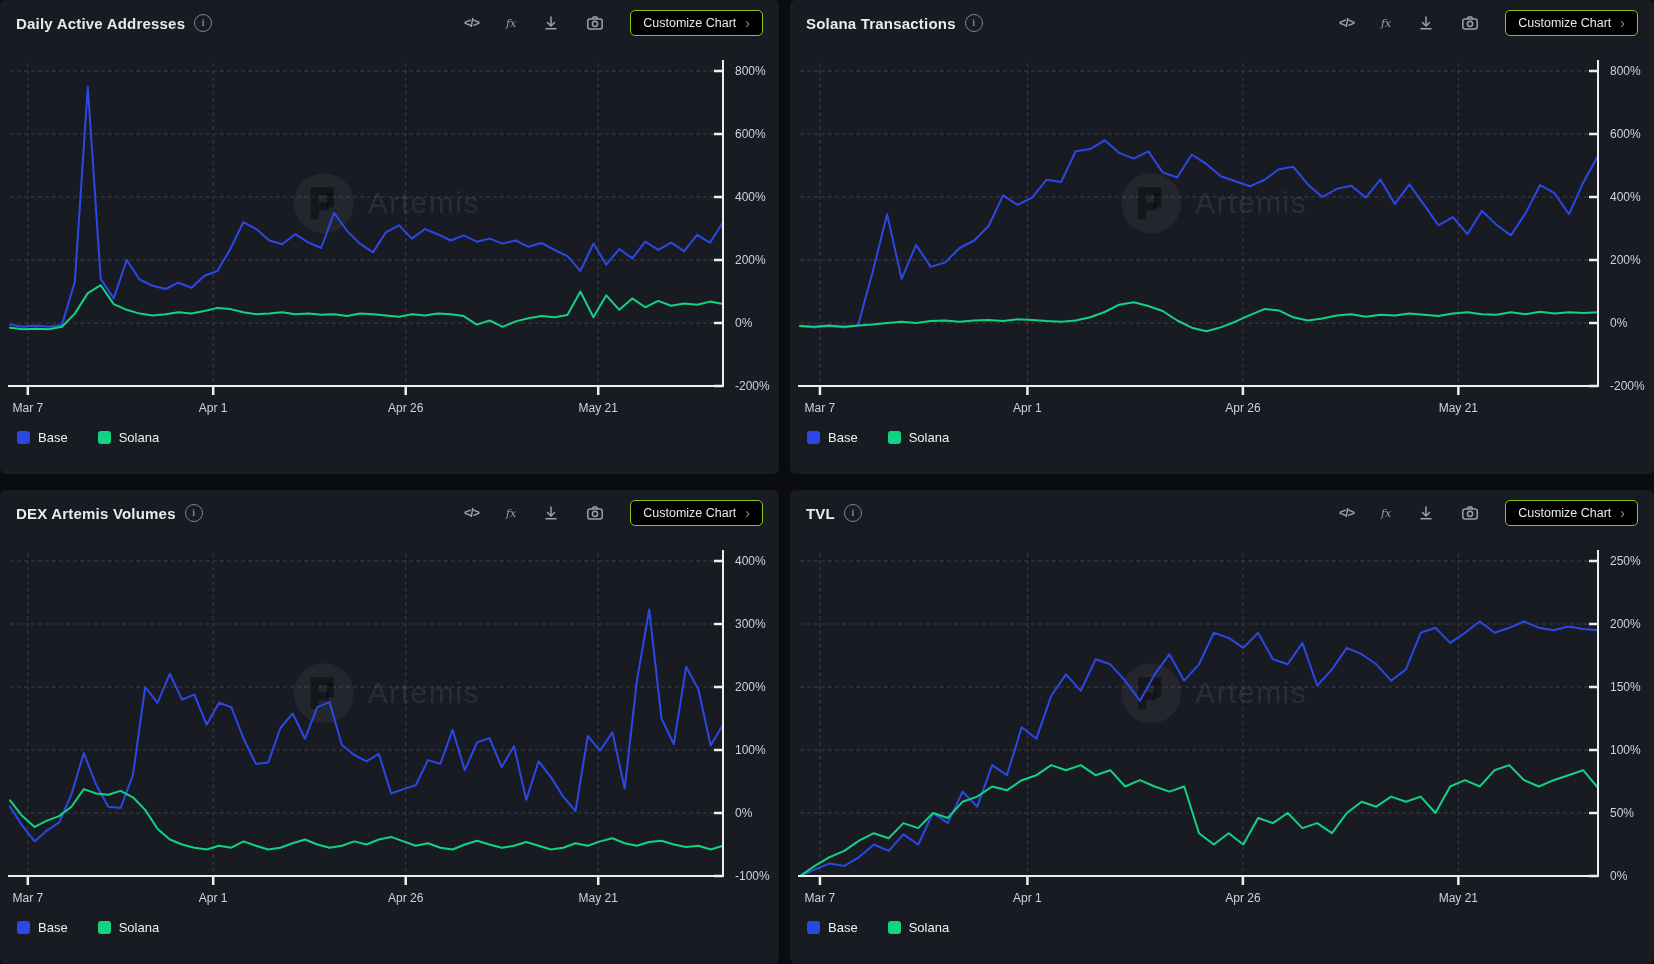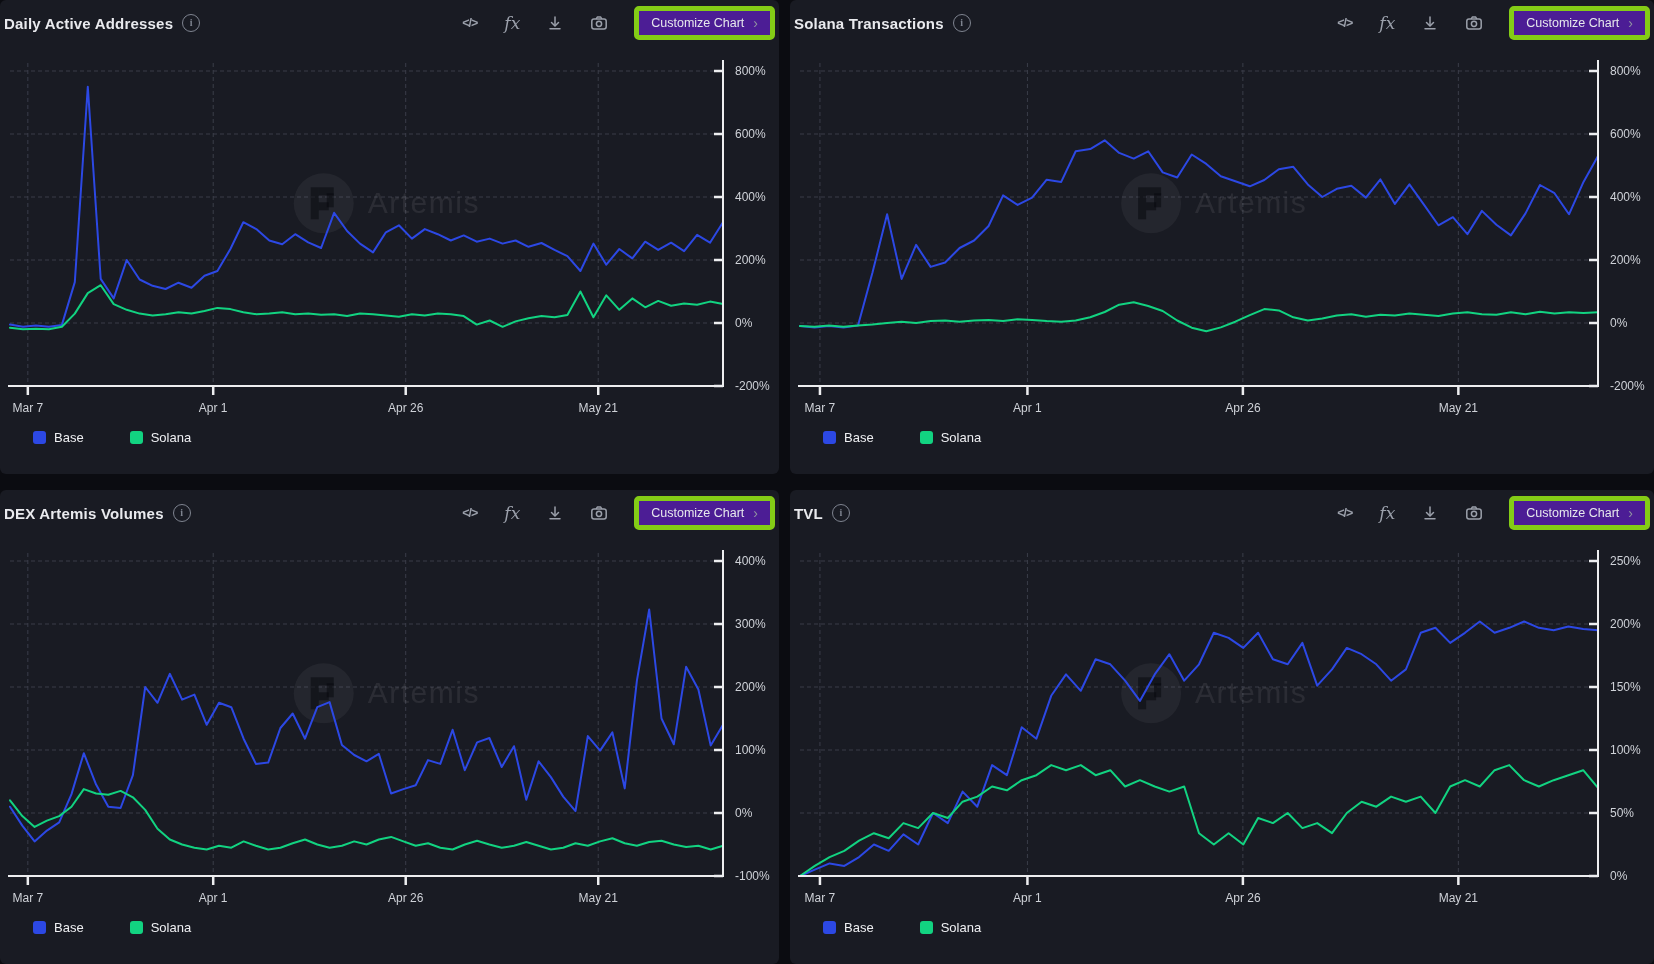--- a/index.html
+++ b/index.html
@@ -1,36 +1,36 @@
 <!DOCTYPE html>
 <html><head>
 <meta charset="utf-8">
 <style>
   html,body{margin:0;padding:0;background:#0B0C11;width:1654px;height:964px;overflow:hidden;
     font-family:"Liberation Sans",sans-serif;-webkit-font-smoothing:antialiased;}
   .grid{display:grid;grid-template-columns:779px 864px;grid-template-rows:474px 474px;
     column-gap:11px;row-gap:16px;width:1654px;height:964px;}
   .panel{background:#191B23;border-radius:6px;overflow:hidden;display:flex;flex-direction:column;}
-  .panel-header{height:46px;flex:0 0 46px;display:flex;align-items:center;padding:0 4px;}
+  .panel-header{height:46px;flex:0 0 46px;display:flex;align-items:center;padding:0 16px;}
   .title-wrap{display:flex;align-items:center;gap:9px;}
   .chart-title{color:#E9EAEE;font-size:15px;font-weight:600;letter-spacing:.2px;}
   .info-icon{width:16px;height:16px;border:1.4px solid #7F8490;border-radius:50%;color:#7F8490;
     display:flex;align-items:center;justify-content:center;font-size:10px;font-weight:600;
     font-family:"Liberation Serif",serif;line-height:1;}
   .spacer{flex:1;}
   .tools{display:flex;align-items:center;gap:27px;color:#9BA0AB;}
   .tool-code{font-size:12.5px;font-weight:600;letter-spacing:-1px;cursor:pointer;}
-  .tool-fx{font-family:"DejaVu Serif",serif;font-style:italic;font-size:17px;cursor:pointer;}
+  .tool-fx{font-family:"DejaVu Serif",serif;font-style:italic;font-size:11px;cursor:pointer;}
   .tool-svg{cursor:pointer;display:flex;}
-  .customize-btn{margin-left:26px;display:flex;align-items:center;gap:9px;background:#4c1d95;
-    border:5px solid #84cc16;border-radius:5px;padding:5px 12px;color:#E6E8EC;font-size:12.5px;
+  .customize-btn{margin-left:26px;display:flex;align-items:center;gap:9px;background:#000000;
+    border:1px solid #84cc16;border-radius:5px;padding:5px 12px;color:#E6E8EC;font-size:12.5px;
     cursor:pointer;white-space:nowrap;}
   .customize-btn .chev{color:#8F93A0;font-size:14px;line-height:1;margin-top:-1px;}
   svg.chart{display:block;width:100%;height:372px;flex:0 0 372px;}
-  .legend{display:flex;align-items:center;gap:46px;padding:12px 0 0 33px;}
+  .legend{display:flex;align-items:center;gap:30px;padding:12px 0 0 17px;}
   .legend-item{display:flex;align-items:center;gap:8px;cursor:pointer;}
   .swatch{width:13px;height:13px;border-radius:3px;}
   .legend-label{color:#EFF0F3;font-size:13px;}
 </style>
 </head>
 <body>
 
 <div class="grid">
 
   <div class="panel">

